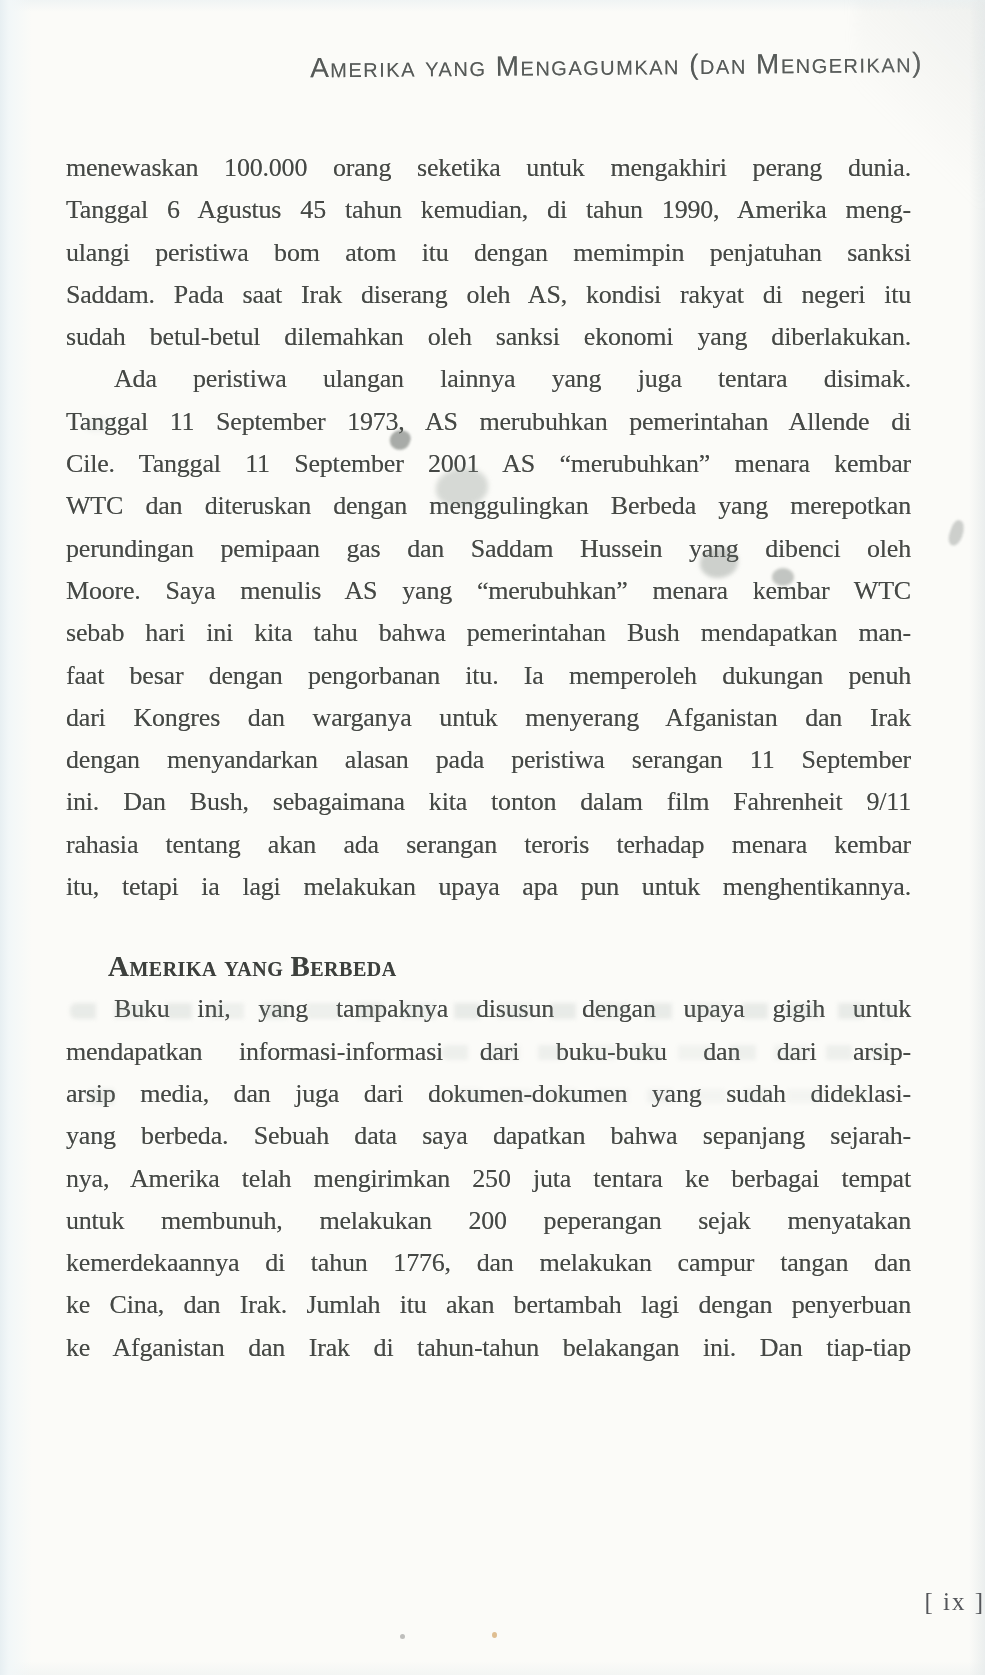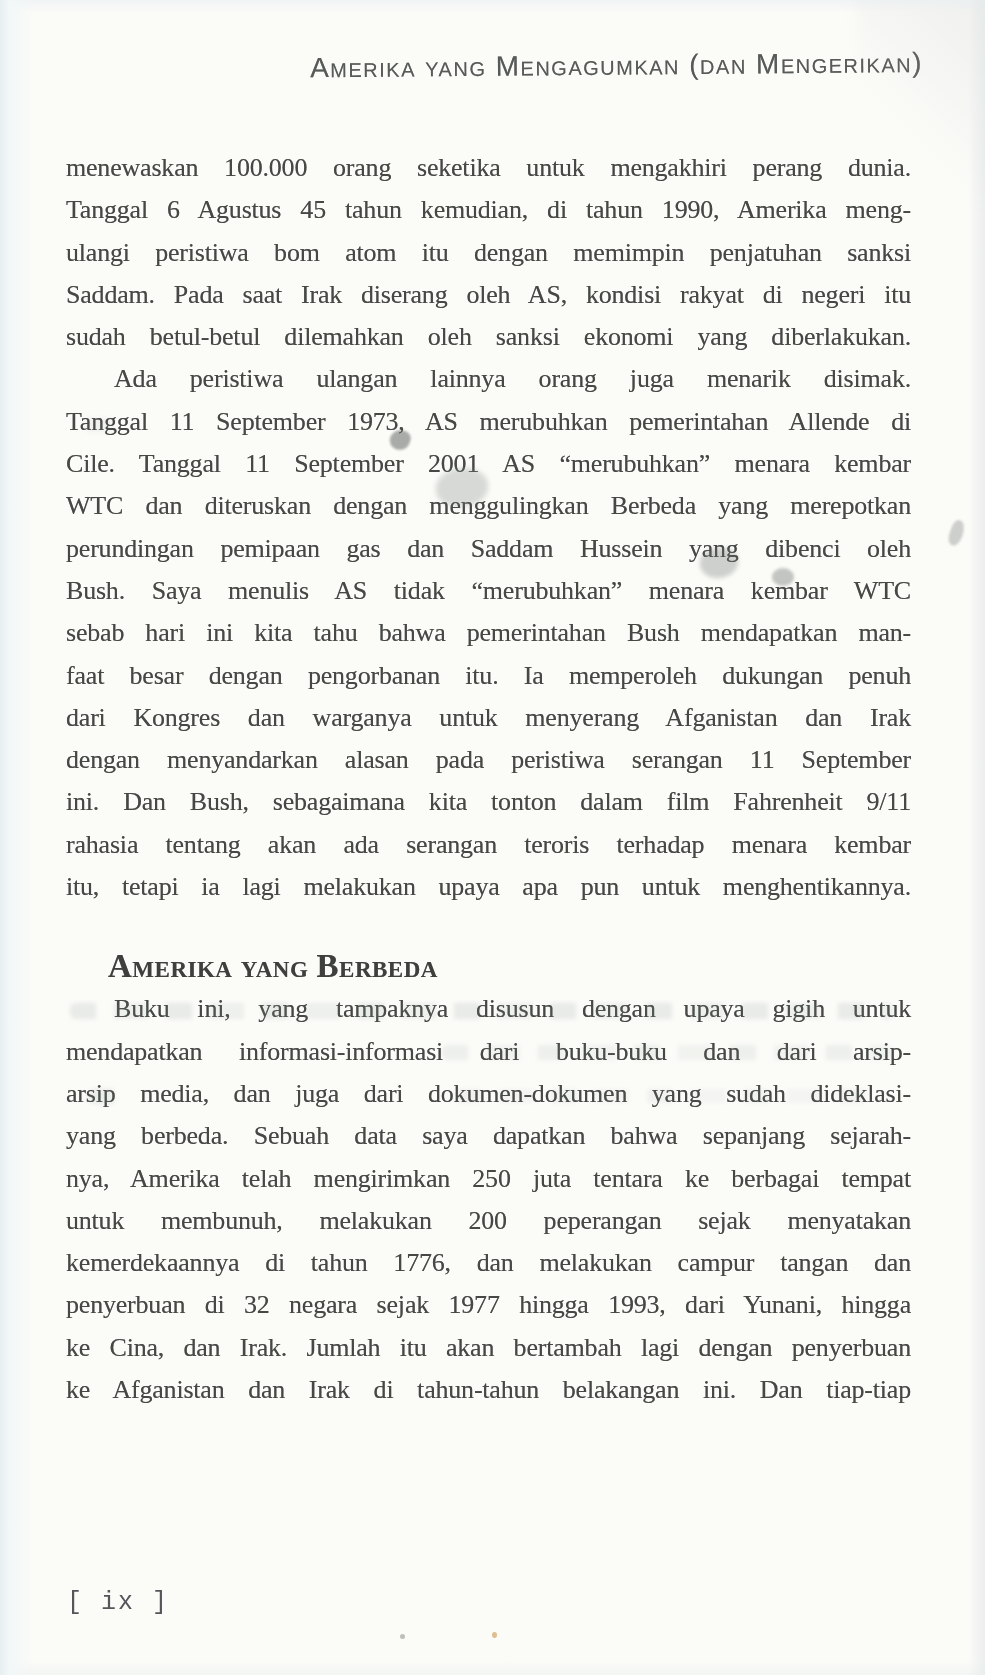--- a/index.html
+++ b/index.html
@@ -43,31 +43,31 @@
     text-align:justify;
     text-align-last:justify;
     text-justify:inter-word;
   }
   .para-indent .line:first-child{text-indent:48px;}
   .section-heading{
     margin-top:36px;
     line-height:44px;
     font-weight:bold;
     font-variant:small-caps;
-    font-size:33px;
+    font-size:29px;
     letter-spacing:.5px;
     color:#3d403d;
     text-indent:42px;
     text-shadow:0 0 .5px rgba(61,64,61,.5);
   }
   
   .page-number{
-    position:absolute;top:1588px;left:67px;right:0;
-    text-align:left;
-    font-family:Liberation Mono, monospace;
+    position:absolute;top:1588px;left:40px;right:0;
+    text-align:right;
+    font-family:Liberation Serif, serif;
     font-size:25px;letter-spacing:2px;
     color:#54565a;
   }
   
   .artifact{position:absolute;pointer-events:none;}
   .bleed{
     filter:blur(2.2px);
     background:repeating-linear-gradient(90deg,
       rgba(140,155,150,.30) 0 26px, rgba(140,155,150,0) 26px 44px,
       rgba(140,155,150,.22) 44px 78px, rgba(140,155,150,0) 78px 96px);
@@ -103,44 +103,43 @@
 
   <div class="text-block">
     <div class="para">
         <div class="line">menewaskan 100.000 orang seketika untuk mengakhiri perang dunia.</div>
         <div class="line">Tanggal 6 Agustus 45 tahun kemudian, di tahun 1990, Amerika meng-</div>
         <div class="line">ulangi peristiwa bom atom itu dengan memimpin penjatuhan sanksi</div>
         <div class="line">Saddam. Pada saat Irak diserang oleh AS, kondisi rakyat di negeri itu</div>
         <div class="line">sudah betul-betul dilemahkan oleh sanksi ekonomi yang diberlakukan.</div>
       </div>
     <div class="para para-indent">
-        <div class="line">Ada peristiwa ulangan lainnya orang juga menarik disimak.</div>
+        <div class="line">Ada peristiwa ulangan lainnya yang juga tentara disimak.</div>
         <div class="line">Tanggal 11 September 1973, AS merubuhkan pemerintahan Allende di</div>
         <div class="line">Cile. Tanggal 11 September 2001 AS “merubuhkan” menara kembar</div>
         <div class="line">WTC dan diteruskan dengan menggulingkan Berbeda yang merepotkan</div>
         <div class="line">perundingan pemipaan gas dan Saddam Hussein yang dibenci oleh</div>
-        <div class="line">Bush. Saya menulis AS tidak “merubuhkan” menara kembar WTC</div>
+        <div class="line">Moore. Saya menulis AS yang “merubuhkan” menara kembar WTC</div>
         <div class="line">sebab hari ini kita tahu bahwa pemerintahan Bush mendapatkan man-</div>
         <div class="line">faat besar dengan pengorbanan itu. Ia memperoleh dukungan penuh</div>
         <div class="line">dari Kongres dan warganya untuk menyerang Afganistan dan Irak</div>
         <div class="line">dengan menyandarkan alasan pada peristiwa serangan 11 September</div>
         <div class="line">ini. Dan Bush, sebagaimana kita tonton dalam film Fahrenheit 9/11</div>
         <div class="line">rahasia tentang akan ada serangan teroris terhadap menara kembar</div>
         <div class="line">itu, tetapi ia lagi melakukan upaya apa pun untuk menghentikannya.</div>
       </div>
     <div class="section-heading">Amerika yang Berbeda</div>
     <div class="para para-indent">
         <div class="line">Buku ini, yang tampaknya disusun dengan upaya gigih untuk</div>
         <div class="line">mendapatkan informasi-informasi dari buku-buku dan dari arsip-</div>
         <div class="line">arsip media, dan juga dari dokumen-dokumen yang sudah dideklasi-</div>
         <div class="line">yang berbeda. Sebuah data saya dapatkan bahwa sepanjang sejarah-</div>
         <div class="line">nya, Amerika telah mengirimkan 250 juta tentara ke berbagai tempat</div>
         <div class="line">untuk membunuh, melakukan 200 peperangan sejak menyatakan</div>
         <div class="line">kemerdekaannya di tahun 1776, dan melakukan campur tangan dan</div>
-        <div class="line">penyerbuan di 32 negara sejak 1977 hingga 1993, dari Yunani, hingga</div>
         <div class="line">ke Cina, dan Irak. Jumlah itu akan bertambah lagi dengan penyerbuan</div>
         <div class="line">ke Afganistan dan Irak di tahun-tahun belakangan ini. Dan tiap-tiap</div>
       </div>
   </div>
 
   <div class="page-number">[ ix ]</div>
 
   <div class="artifact bleed" id="bleed-line-1"></div>
   <div class="artifact bleed" id="bleed-line-2"></div>
   <div class="artifact bleed" id="bleed-line-3"></div>

